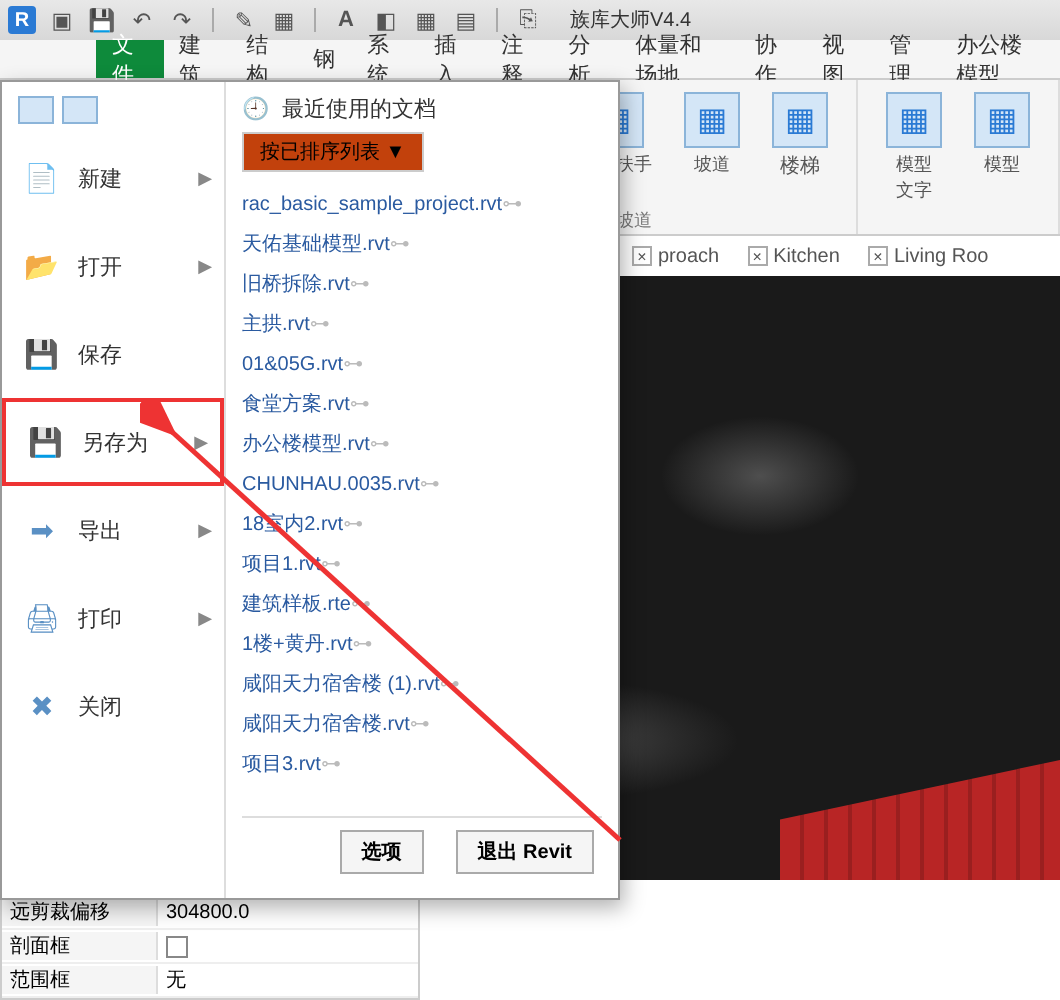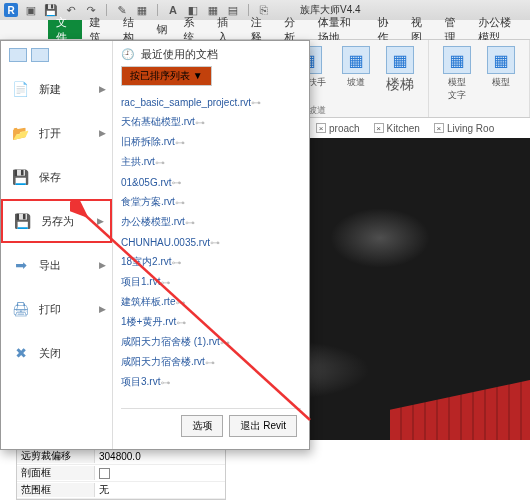--- a/index.html
+++ b/index.html
@@ -2,21 +2,21 @@
 <html><head>
 <meta charset="utf-8">
 <style>
 * { margin: 0; padding: 0; box-sizing: border-box; font-family: "Microsoft YaHei", sans-serif; }
 body { width: 530px; height: 500px; overflow: hidden; background: #fff; position: relative; }
 
 .titlebar { height: 20px; background: linear-gradient(#e8e8e8, #d8d8d8); display: flex; align-items: center; padding-left: 4px; gap: 6px; font-size: 11px; }
 .titlebar .r-logo { width: 14px; height: 14px; background: #2a7ad4; color: #fff; font-weight: bold; display: flex; align-items: center; justify-content: center; border-radius: 2px; font-size: 10px; }
 .qat-icon { width: 14px; height: 14px; display: flex; align-items: center; justify-content: center; color: #555; font-size: 11px; }
 .qat-sep { width: 1px; height: 12px; background: #aaa; margin: 0 2px; }
-.titlebar .title { color: #333; margin-left: 23px; font-size: 10px; }
+.titlebar .title { color: #333; margin-left: 8px; font-size: 10px; }
 
 .tabs { height: 20px; background: #f5f5f5; display: flex; border-bottom: 1px solid #ccc; font-size: 11px; }
 .tab { padding: 2px 8px; color: #333; display: flex; align-items: center; cursor: pointer; }
 .tab.active { background: #0e8a3b; color: #fff; margin-left: 48px; }
 
 .ribbon { height: 78px; background: #f5f5f5; border-bottom: 1px solid #ccc; position: relative; overflow: hidden; display: flex; }
 .ribbon-group { border-right: 1px solid #ddd; padding: 4px 8px 2px; display: flex; flex-direction: column; align-items: center; font-size: 10px; color: #555; }
 .ribbon-big-btn { display: flex; flex-direction: column; align-items: center; gap: 2px; padding: 2px 6px; cursor: pointer; }
 .ribbon-big-icon { width: 28px; height: 28px; background: #d4e6f7; border: 1px solid #8bb4d9; display: flex; align-items: center; justify-content: center; font-size: 16px; color: #2a7ad4; }
 .ribbon-label-row { font-size: 9px; margin-top: auto; color: #777; }
@@ -31,36 +31,36 @@
 .fm-icon { width: 20px; height: 18px; display: flex; align-items: center; justify-content: center; color: #5a90c4; font-size: 14px; }
 .fm-arrow { position: absolute; right: 6px; color: #888; font-size: 9px; }
 
 .filemenu-right { flex: 1; padding: 6px 8px; display: flex; flex-direction: column; }
 .recent-hdr { display: flex; align-items: center; gap: 6px; font-size: 11px; color: #333; margin-bottom: 4px; }
 .recent-hdr-icon { width: 14px; height: 14px; color: #888; }
 .sort-btn { display: inline-flex; align-items: center; gap: 4px; background: #c2410c; border: 1px solid #ccc; padding: 2px 8px; font-size: 10px; cursor: pointer; margin-bottom: 6px; width: fit-content; }
 .recent-list { flex: 1; overflow: hidden; }
 .recent-item { display: flex; align-items: center; height: 20px; font-size: 10px; color: #2a5aa0; cursor: pointer; padding-right: 4px; }
 .pin { color: #bbb; font-size: 10px; }
-.fm-footer { display: flex; justify-content: flex-end; gap: 6px; padding: 6px 4px; border-top: 1px solid #ddd; }
+.fm-footer { display: flex; justify-content: flex-end; gap: 16px; padding: 6px 4px; border-top: 1px solid #ddd; font-weight: bold; }
 .fm-btn { padding: 3px 10px; border: 1px solid #aaa; background: #f5f5f5; font-size: 10px; cursor: pointer; }
 
 .view-tabs { position: absolute; top: 118px; left: 310px; height: 20px; display: flex; align-items: center; gap: 2px; font-size: 10px; z-index: 5; }
 .vt { display: flex; align-items: center; gap: 3px; padding: 2px 6px; color: #555; }
 .vt .x { width: 10px; height: 10px; border: 1px solid #aaa; display: flex; align-items: center; justify-content: center; font-size: 8px; }
 
 .viewport { position: absolute; top: 138px; left: 110px; right: 0; bottom: 60px; background: #1a1a1a; z-index: 1; overflow: hidden; }
 .roof { position: absolute; bottom: 0; right: 0; width: 140px; height: 60px; background: repeating-linear-gradient(90deg, #b82525 0 10px, #9a1f1f 10px 12px); transform: skewY(-12deg); transform-origin: bottom right; }
 .wall { position: absolute; bottom: 0; right: 10px; width: 110px; height: 30px; background: #eaeaea; }
 .shadows { position: absolute; bottom: 40px; left: 80px; width: 180px; height: 60px; background: radial-gradient(ellipse at center, rgba(120,120,120,.5), transparent 70%); }
 .dome { position: absolute; top: 70px; right: 100px; width: 100px; height: 60px; background: radial-gradient(ellipse at center, rgba(200,200,200,.3), transparent 70%); border-radius: 50%; }
 
 .arrow-svg { position: absolute; top: 200px; left: 70px; z-index: 200; pointer-events: none; }
 
-.props { position: absolute; left: 16px; bottom: 0; width: 210px; background: #fff; border: 1px solid #ccc; font-size: 10px; z-index: 50; }
+.props { position: absolute; left: 0; bottom: 0; width: 210px; background: #fff; border: 1px solid #ccc; font-size: 10px; z-index: 50; }
 .prop-row { display: flex; border-bottom: 1px solid #eee; height: 17px; align-items: center; }
 .prop-label { width: 78px; padding-left: 4px; background: #f5f5f5; border-right: 1px solid #ddd; }
 .prop-val { padding-left: 4px; flex: 1; display: flex; align-items: center; }
 .chk { width: 11px; height: 11px; border: 1px solid #888; }
 </style>
 </head>
 <body>
 
 <div class="titlebar">
   <span class="r-logo">R</span>
@@ -113,21 +113,21 @@
         <div class="ribbon-big-btn">
           <div class="ribbon-big-icon">▦</div>
           <div style="font-size: 9px; white-space: pre; text-align: center;">栏杆扶手</div>
         </div>
         <div class="ribbon-big-btn">
           <div class="ribbon-big-icon">▦</div>
           <div style="font-size: 9px; white-space: pre; text-align: center;">坡道</div>
         </div>
         <div class="ribbon-big-btn">
           <div class="ribbon-big-icon">▦</div>
-          <div style="font-size: 14px; white-space: pre; text-align: center;">楼梯</div>
+          <div style="font-size: 10px; white-space: pre; text-align: center;">楼梯</div>
         </div>
       </div>
       <div class="ribbon-label-row">楼梯坡道</div>
     </div>
     <div class="ribbon-group">
       <div class="ribbon-row">
         <div class="ribbon-big-btn">
           <div class="ribbon-big-icon">▦</div>
           <div style="font-size: 9px; white-space: pre; text-align: center;">模型
 文字</div>

